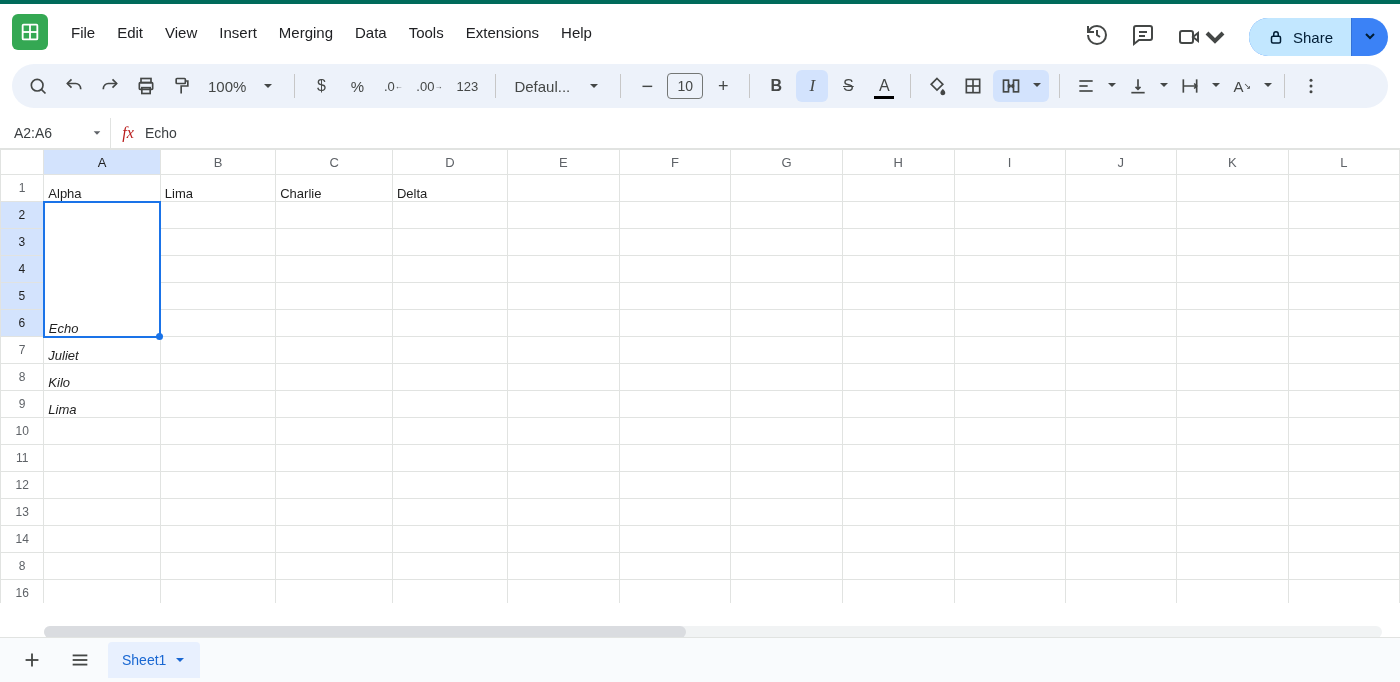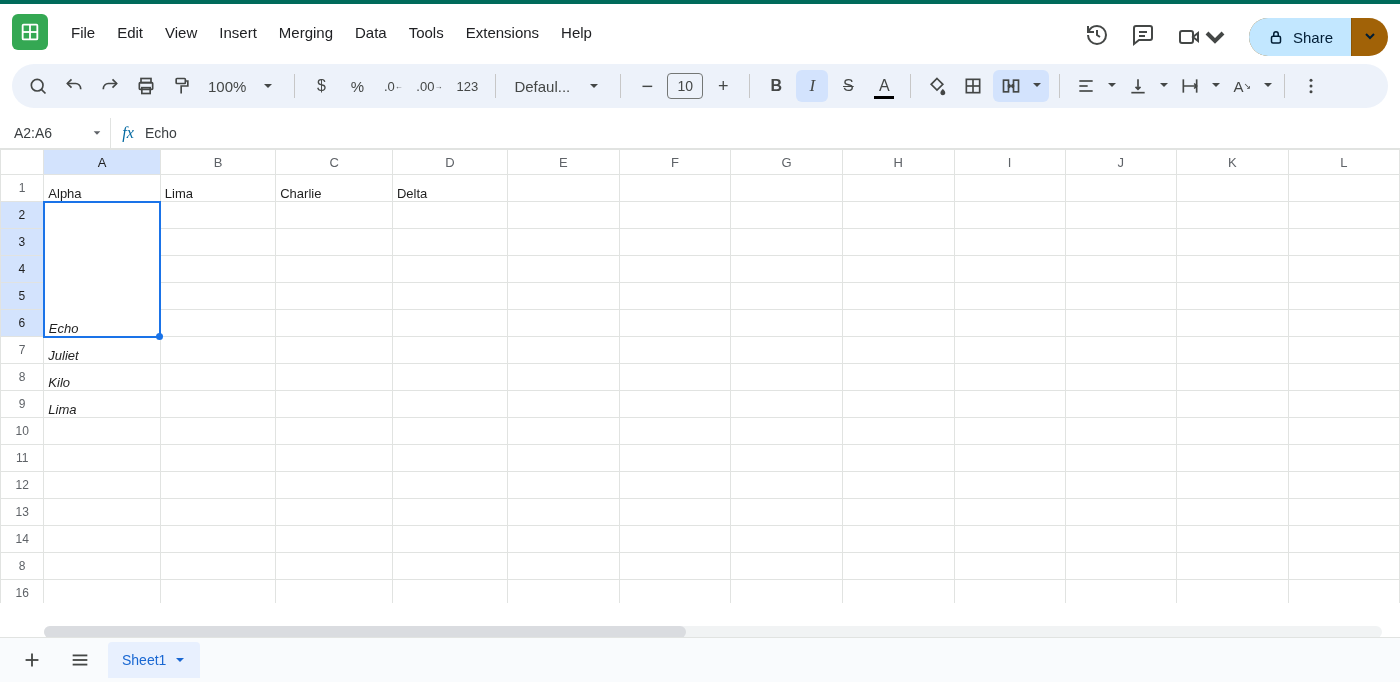--- a/index.html
+++ b/index.html
@@ -12,39 +12,39 @@
   .title-row{display:flex;align-items:center;gap:14px}
   .doc-title{font-size:20px;color:#3c4043;padding:1px 2px}
   .tiny-ic{color:#5f6368;display:flex;align-items:center}
   .tiny-ic svg{width:20px;height:20px}
   .saved{color:#5f6368;font-size:14px}
   .menu-row{display:flex;gap:4px;margin-top:8px}
   .menu-row span{font-size:15px;color:#202124;padding:4px 9px;border-radius:4px;cursor:pointer}
   .right-actions{display:flex;align-items:center;gap:22px;margin-left:auto;padding-top:6px}
   .ract svg{width:24px;height:24px;color:#444746}
   .share-btn{display:flex;align-items:center;gap:8px;background:#c2e7ff;color:#001d35;font-weight:500;font-size:15px;padding:10px 18px;border-radius:40px 0 0 40px;cursor:pointer}
-  .share-wrap{display:flex;align-items:flex-start;background:#a16207;border-radius:40px}
+  .share-wrap{display:flex;align-items:flex-start;background:#3b82f6;border-radius:40px}
   .share-dd{padding:10px 12px;border-left:1px solid rgba(0,0,0,.12);cursor:pointer}
   
   .toolbar-wrap{margin:8px 12px 0 12px;background:#edf2fa;border-radius:40px;height:44px;display:flex;align-items:center;padding:0 10px;gap:4px;color:#444746}
   .tb{width:32px;height:32px;display:flex;align-items:center;justify-content:center;border-radius:6px;cursor:pointer}
   .tb svg{width:20px;height:20px}
   .tb.active{background:#d3e3fd}
   .sep{width:1px;height:24px;background:#c7c7c7;margin:0 6px}
   .zoom{font-size:15px;padding:0 2px 0 6px}
   .dd-ic svg{width:12px;height:12px}
   .fontdd{font-size:15px;padding:0 4px 0 8px;width:56px;white-space:nowrap;overflow:hidden}
   .fsbox{border:1px solid #747775;border-radius:4px;width:34px;height:24px;display:flex;align-items:center;justify-content:center;font-size:14px}
   .txtcolor{position:relative}
   .txtcolor::after{content:"";position:absolute;bottom:3px;left:6px;right:6px;height:3px;background:#000}
   .combo{display:flex;align-items:center;background:#d3e3fd;border-radius:6px;padding:0 2px}
   
   .fx-row{display:flex;align-items:center;height:30px;border-bottom:1px solid #e1e3e1;margin-top:10px}
   .namebox{width:88px;padding:0 8px 0 14px;font-size:14px;color:#3c4043;display:flex;align-items:center;justify-content:space-between;border-right:1px solid #e1e3e1;height:100%}
-  .fx-ic{width:34px;display:flex;align-items:center;justify-content:center;color:#0369a1;font-style:italic;font-family:serif}
+  .fx-ic{width:34px;display:flex;align-items:center;justify-content:center;color:#b91c1c;font-style:italic;font-family:serif}
   .fx-val{font-size:14px;color:#3c4043}
   
   .grid-scroll{overflow:auto;height:454px;position:relative}
   .sheet{border-collapse:collapse;table-layout:fixed}
   .sheet th,.sheet td{border:1px solid #e1e3e1;font-size:13px;font-weight:400}
   .sheet thead th{background:#fff;color:#5f6368;height:22px;text-align:center;position:sticky;top:0}
   .sheet thead th.corner{width:44px;background:#fff}
   .sheet thead th.colA{background:#d3e3fd;color:#1f1f1f}
   .sheet tbody th{width:44px;background:#fff;color:#5f6368;text-align:center;height:24px;font-size:12px}
   .sheet tbody th.selrow{background:#d3e3fd;color:#1f1f1f}

